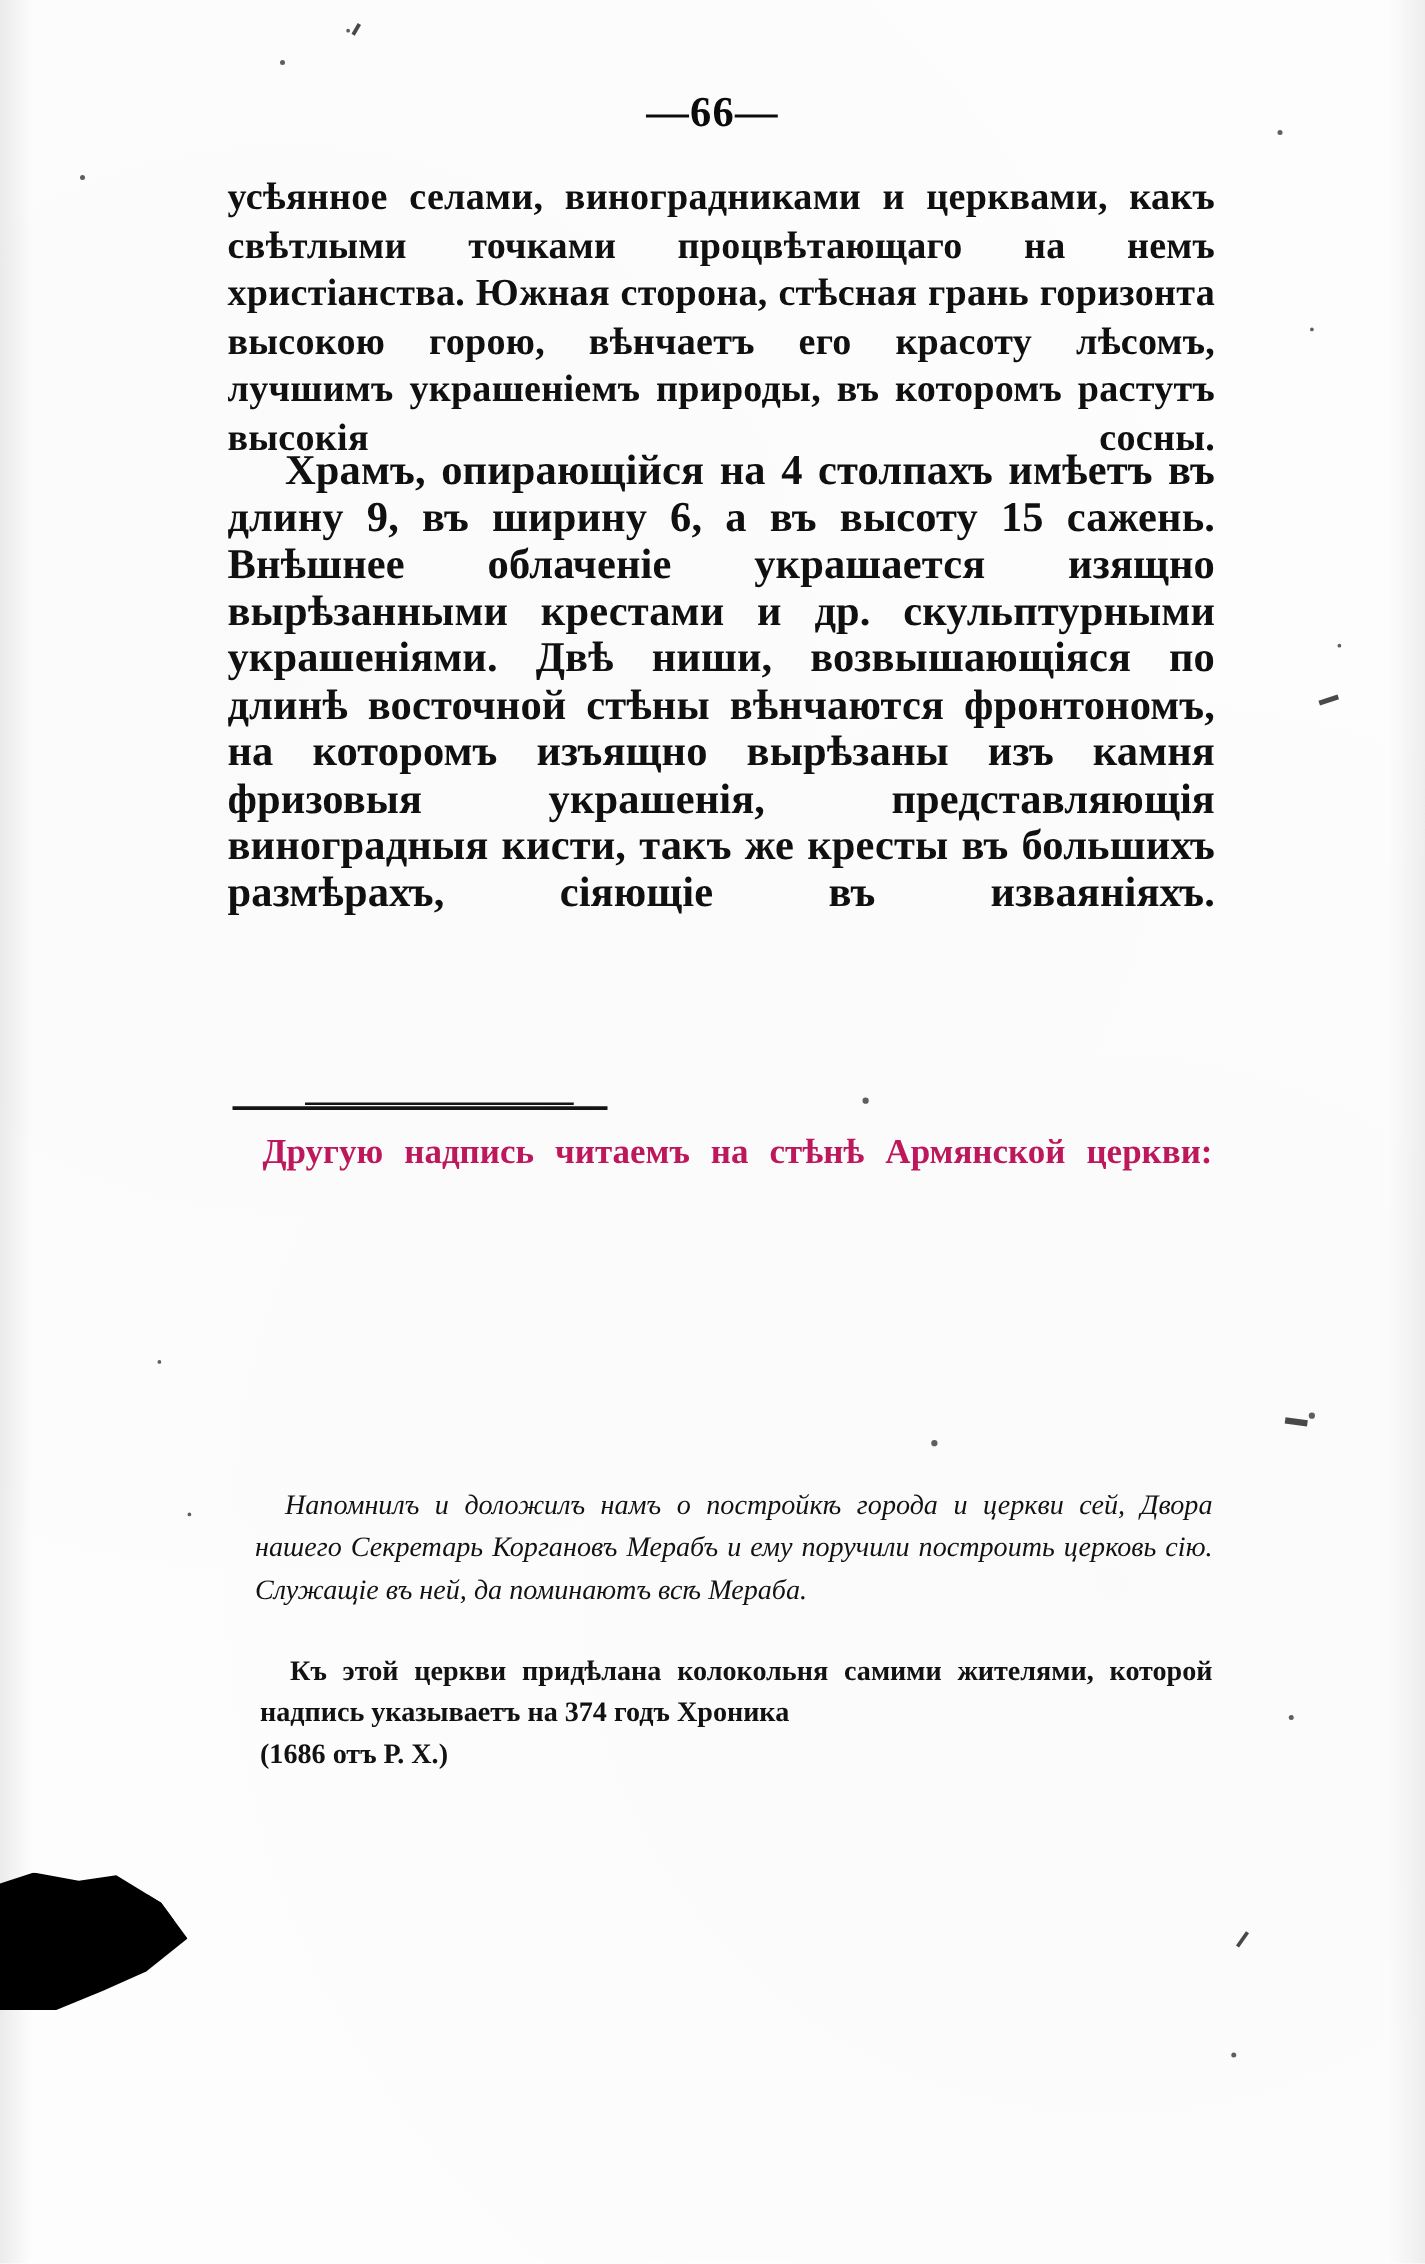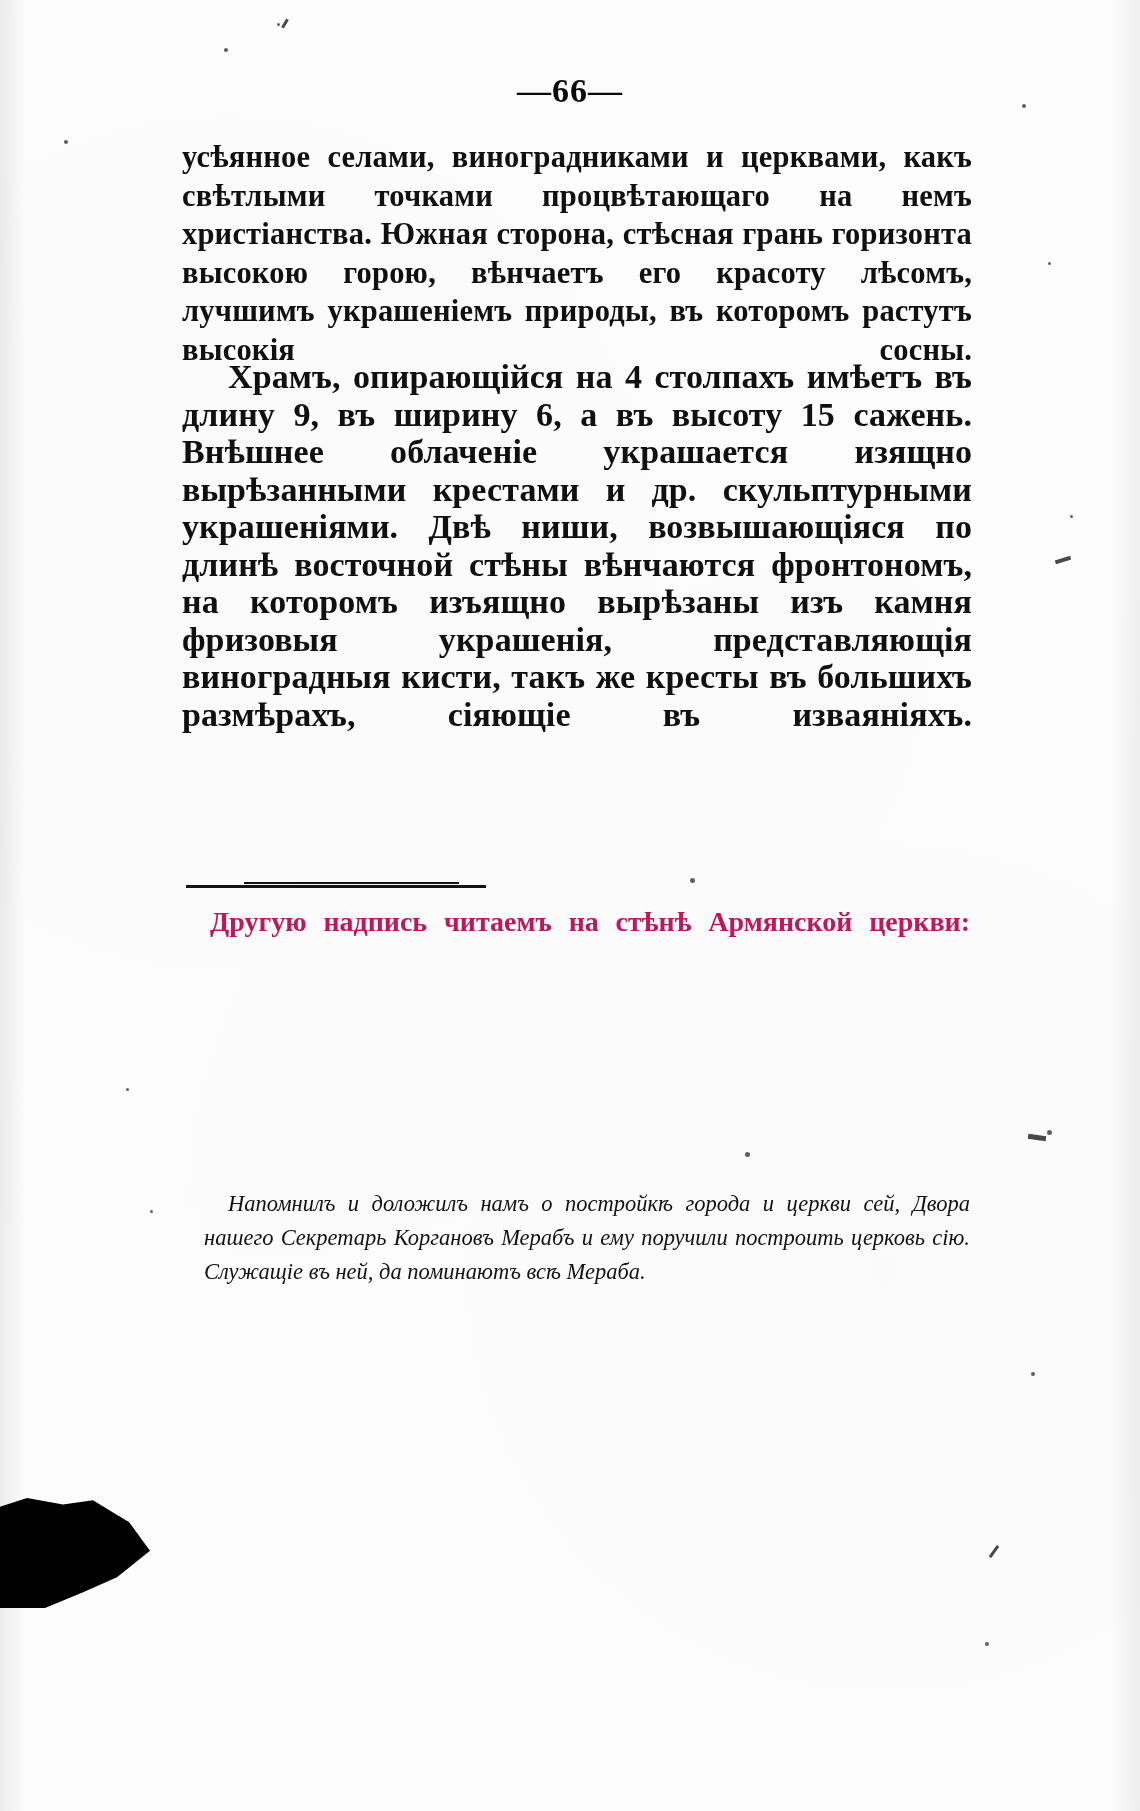--- a/index.html
+++ b/index.html
@@ -226,20 +226,24 @@
 
   <div class="rule"></div>
 
   <div class="small-note note-1">Другую надпись читаемъ на стѣнѣ Армянской церкви:</div>
 
 
   <div class="italic-block">
     <i><span class="ind"></span><span>Напомнилъ и доложилъ намъ о постройкѣ города и церкви сей, Двора нашего Секретарь Корганoвъ Мерабъ и ему поручили построить церковь сію. Служащіе въ ней, да поминаютъ всѣ Мераба.</span></i>
   </div>
 
+  <div class="closing">
+    <div><span class="ind"></span><span>Къ этой церкви придѣлана колокольня самими жителями, которой надпись указываетъ на 374 годъ Хроника</span></div>
+    <div class="last">(1686 отъ Р. X.)</div>
+  </div>
 
   <div class="blot"></div>
 
   <div class="speck" style="left:64px;  top:140px;  width:4px;  height:4px;"></div>
   <div class="speck" style="left:224px; top:48px;   width:4px;  height:4px;"></div>
   <div class="speck" style="left:277px; top:23px;   width:3px;  height:3px;"></div>
   <div class="speck" style="left:1022px;top:104px;  width:4px;  height:4px;"></div>
   <div class="speck" style="left:1048px;top:262px;  width:3px;  height:3px;"></div>
   <div class="speck" style="left:1070px;top:515px;  width:3px;  height:3px;"></div>
   <div class="speck" style="left:1031px;top:1372px; width:4px;  height:4px;"></div>

